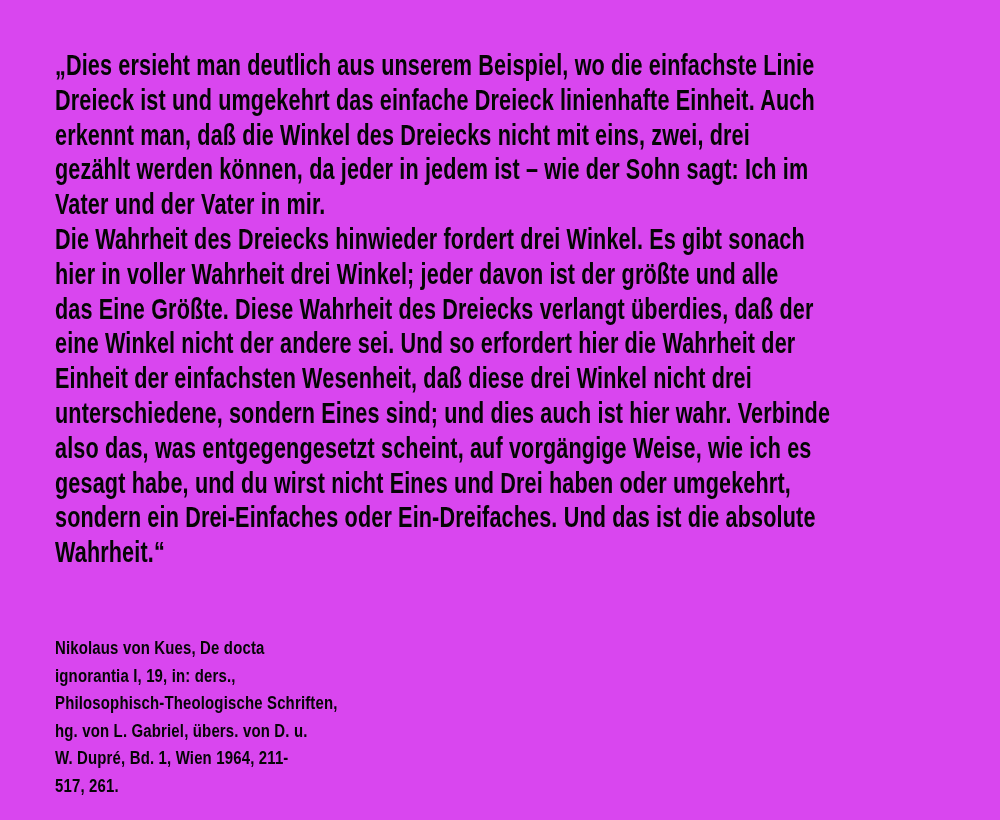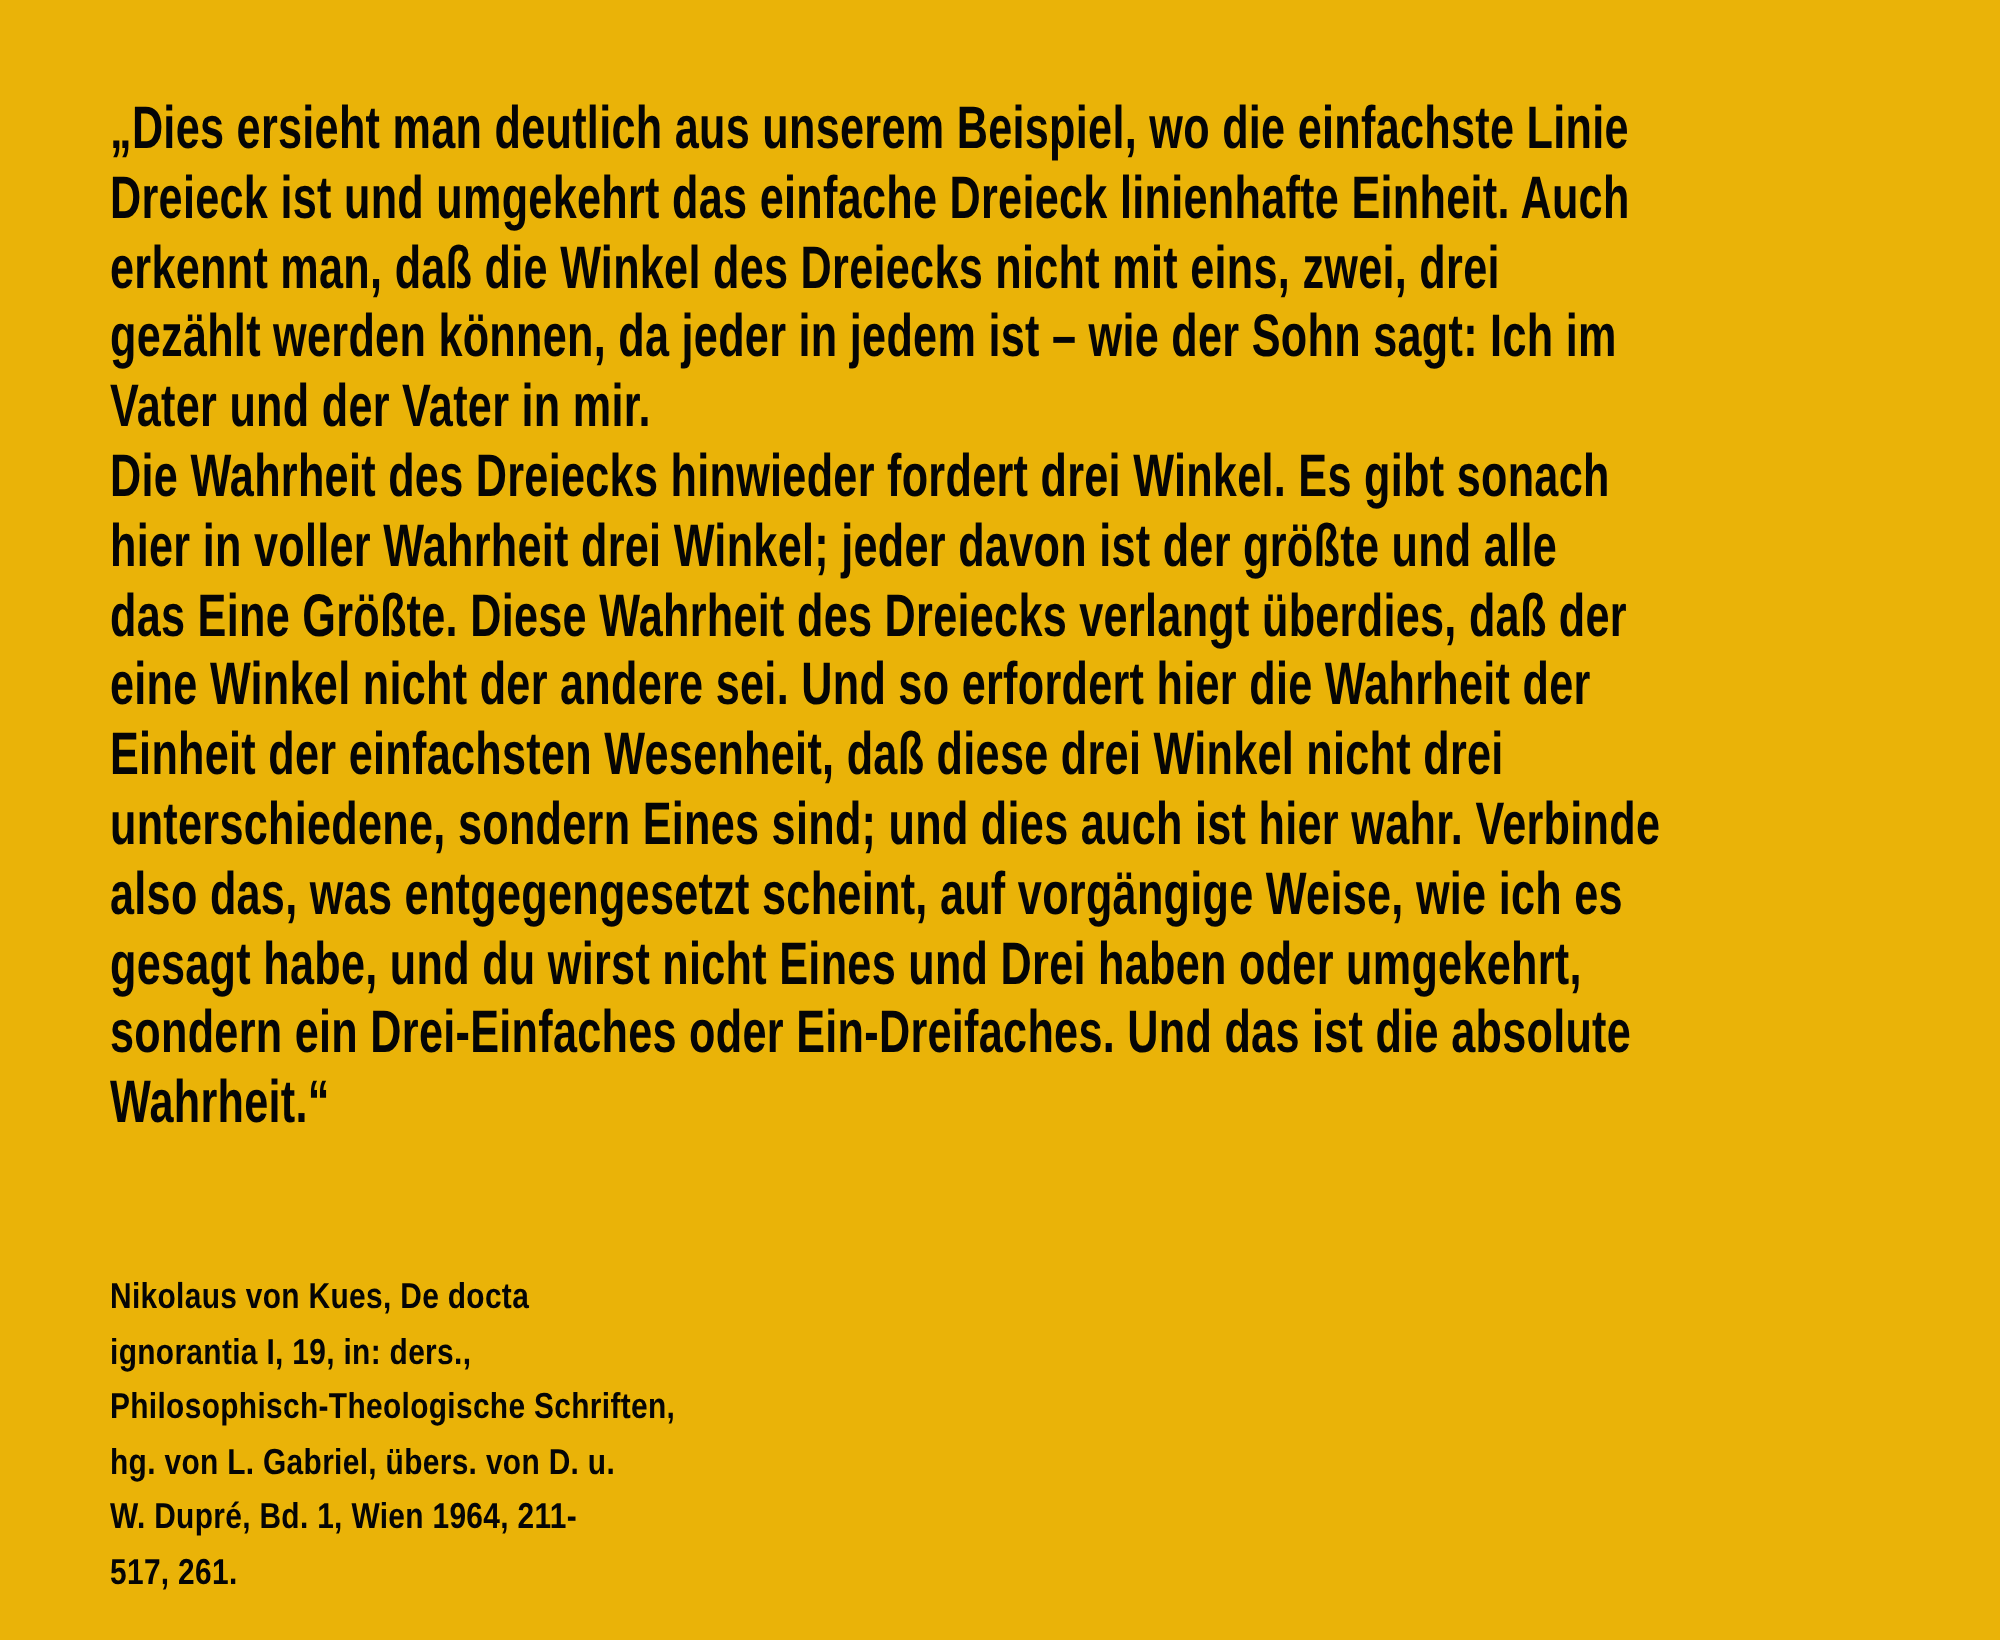--- a/index.html
+++ b/index.html
@@ -11,21 +11,21 @@
     width: 1000px;
     height: 820px;
     position: relative;
     overflow: hidden;
     font-family: "Liberation Sans", sans-serif;
     color: #000000;
   }
   .page {
     position: absolute;
     inset: 0;
-    background: #eab308;
+    background: #d946ef;
   }
   .quote {
     position: absolute;
     left: 55px;
     top: 48px;
     width: 1200px;               
     transform: scaleX(0.72);     
     transform-origin: 0 0;
     font-weight: 700;
     font-size: 30px;

